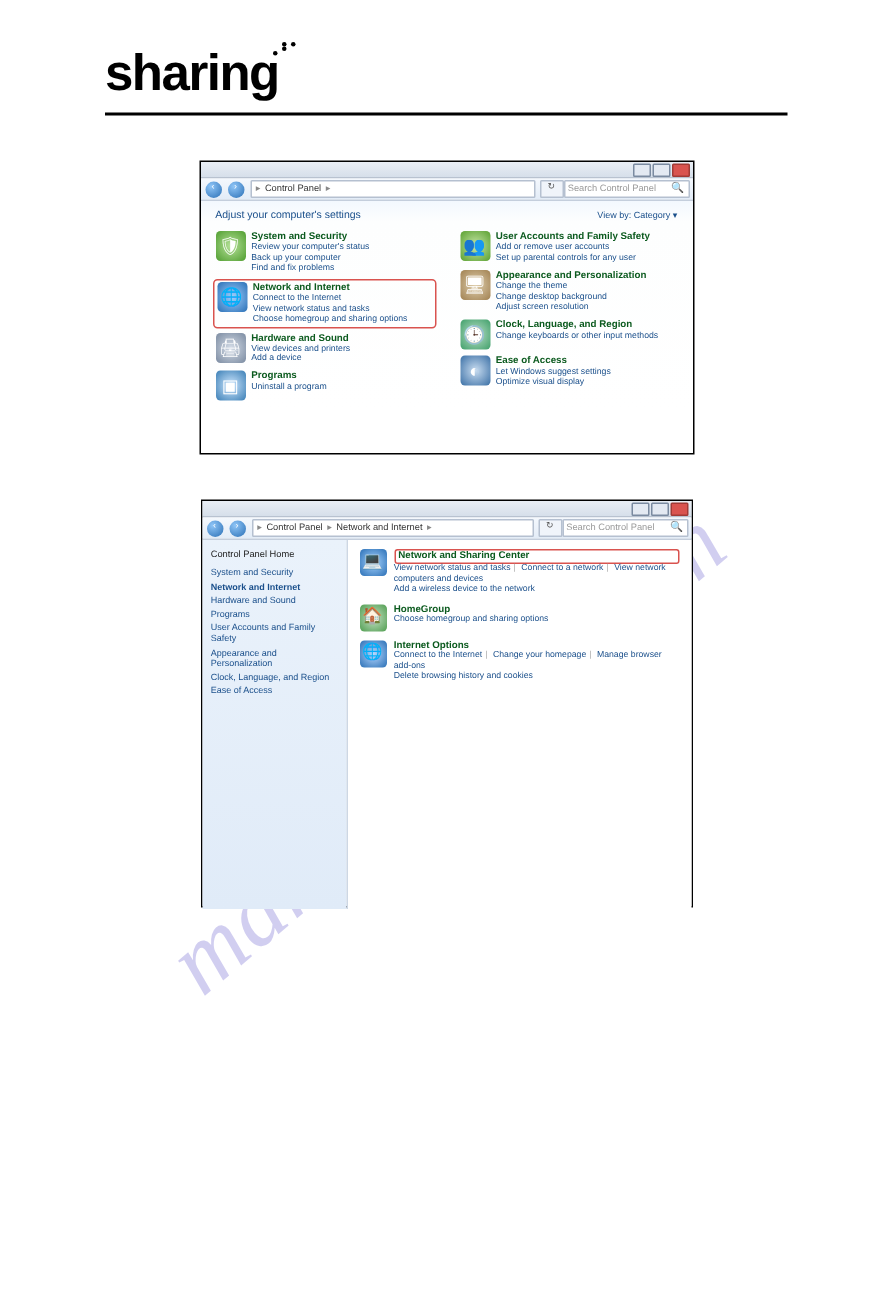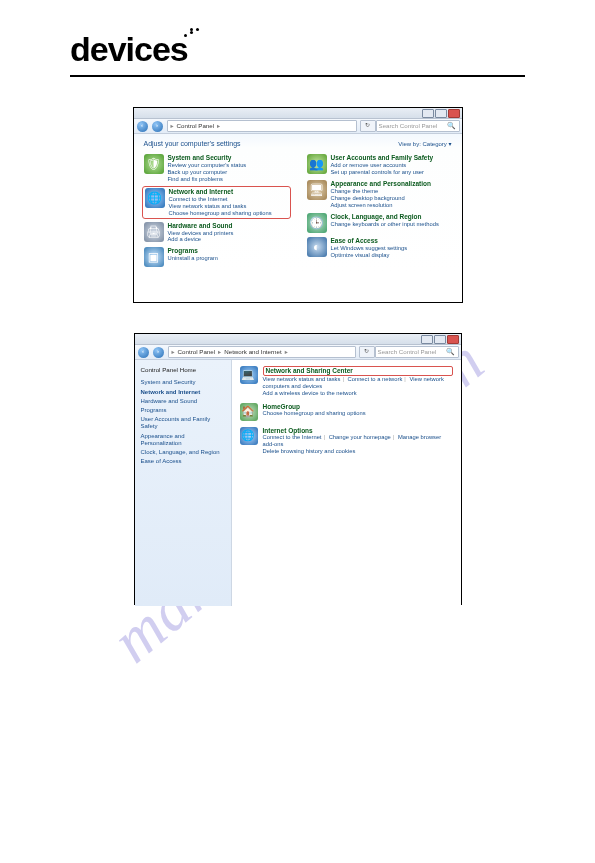--- a/index.html
+++ b/index.html
@@ -151,21 +151,21 @@
     white-space:nowrap;
   }
 </style>
 </head>
 <body>
 
 <div class="watermark">manualshive.com</div>
 
 <div class="page">
   <div class="logo">
-    <span>devices</span>
+    <span>sharing</span>
     <span class="logo-dots"></span>
   </div>
   <hr class="hr">
 
   
   <div class="shot shot1">
     <div class="titlebar">
       <div class="winbtn"></div>
       <div class="winbtn"></div>
       <div class="winbtn close"></div>

